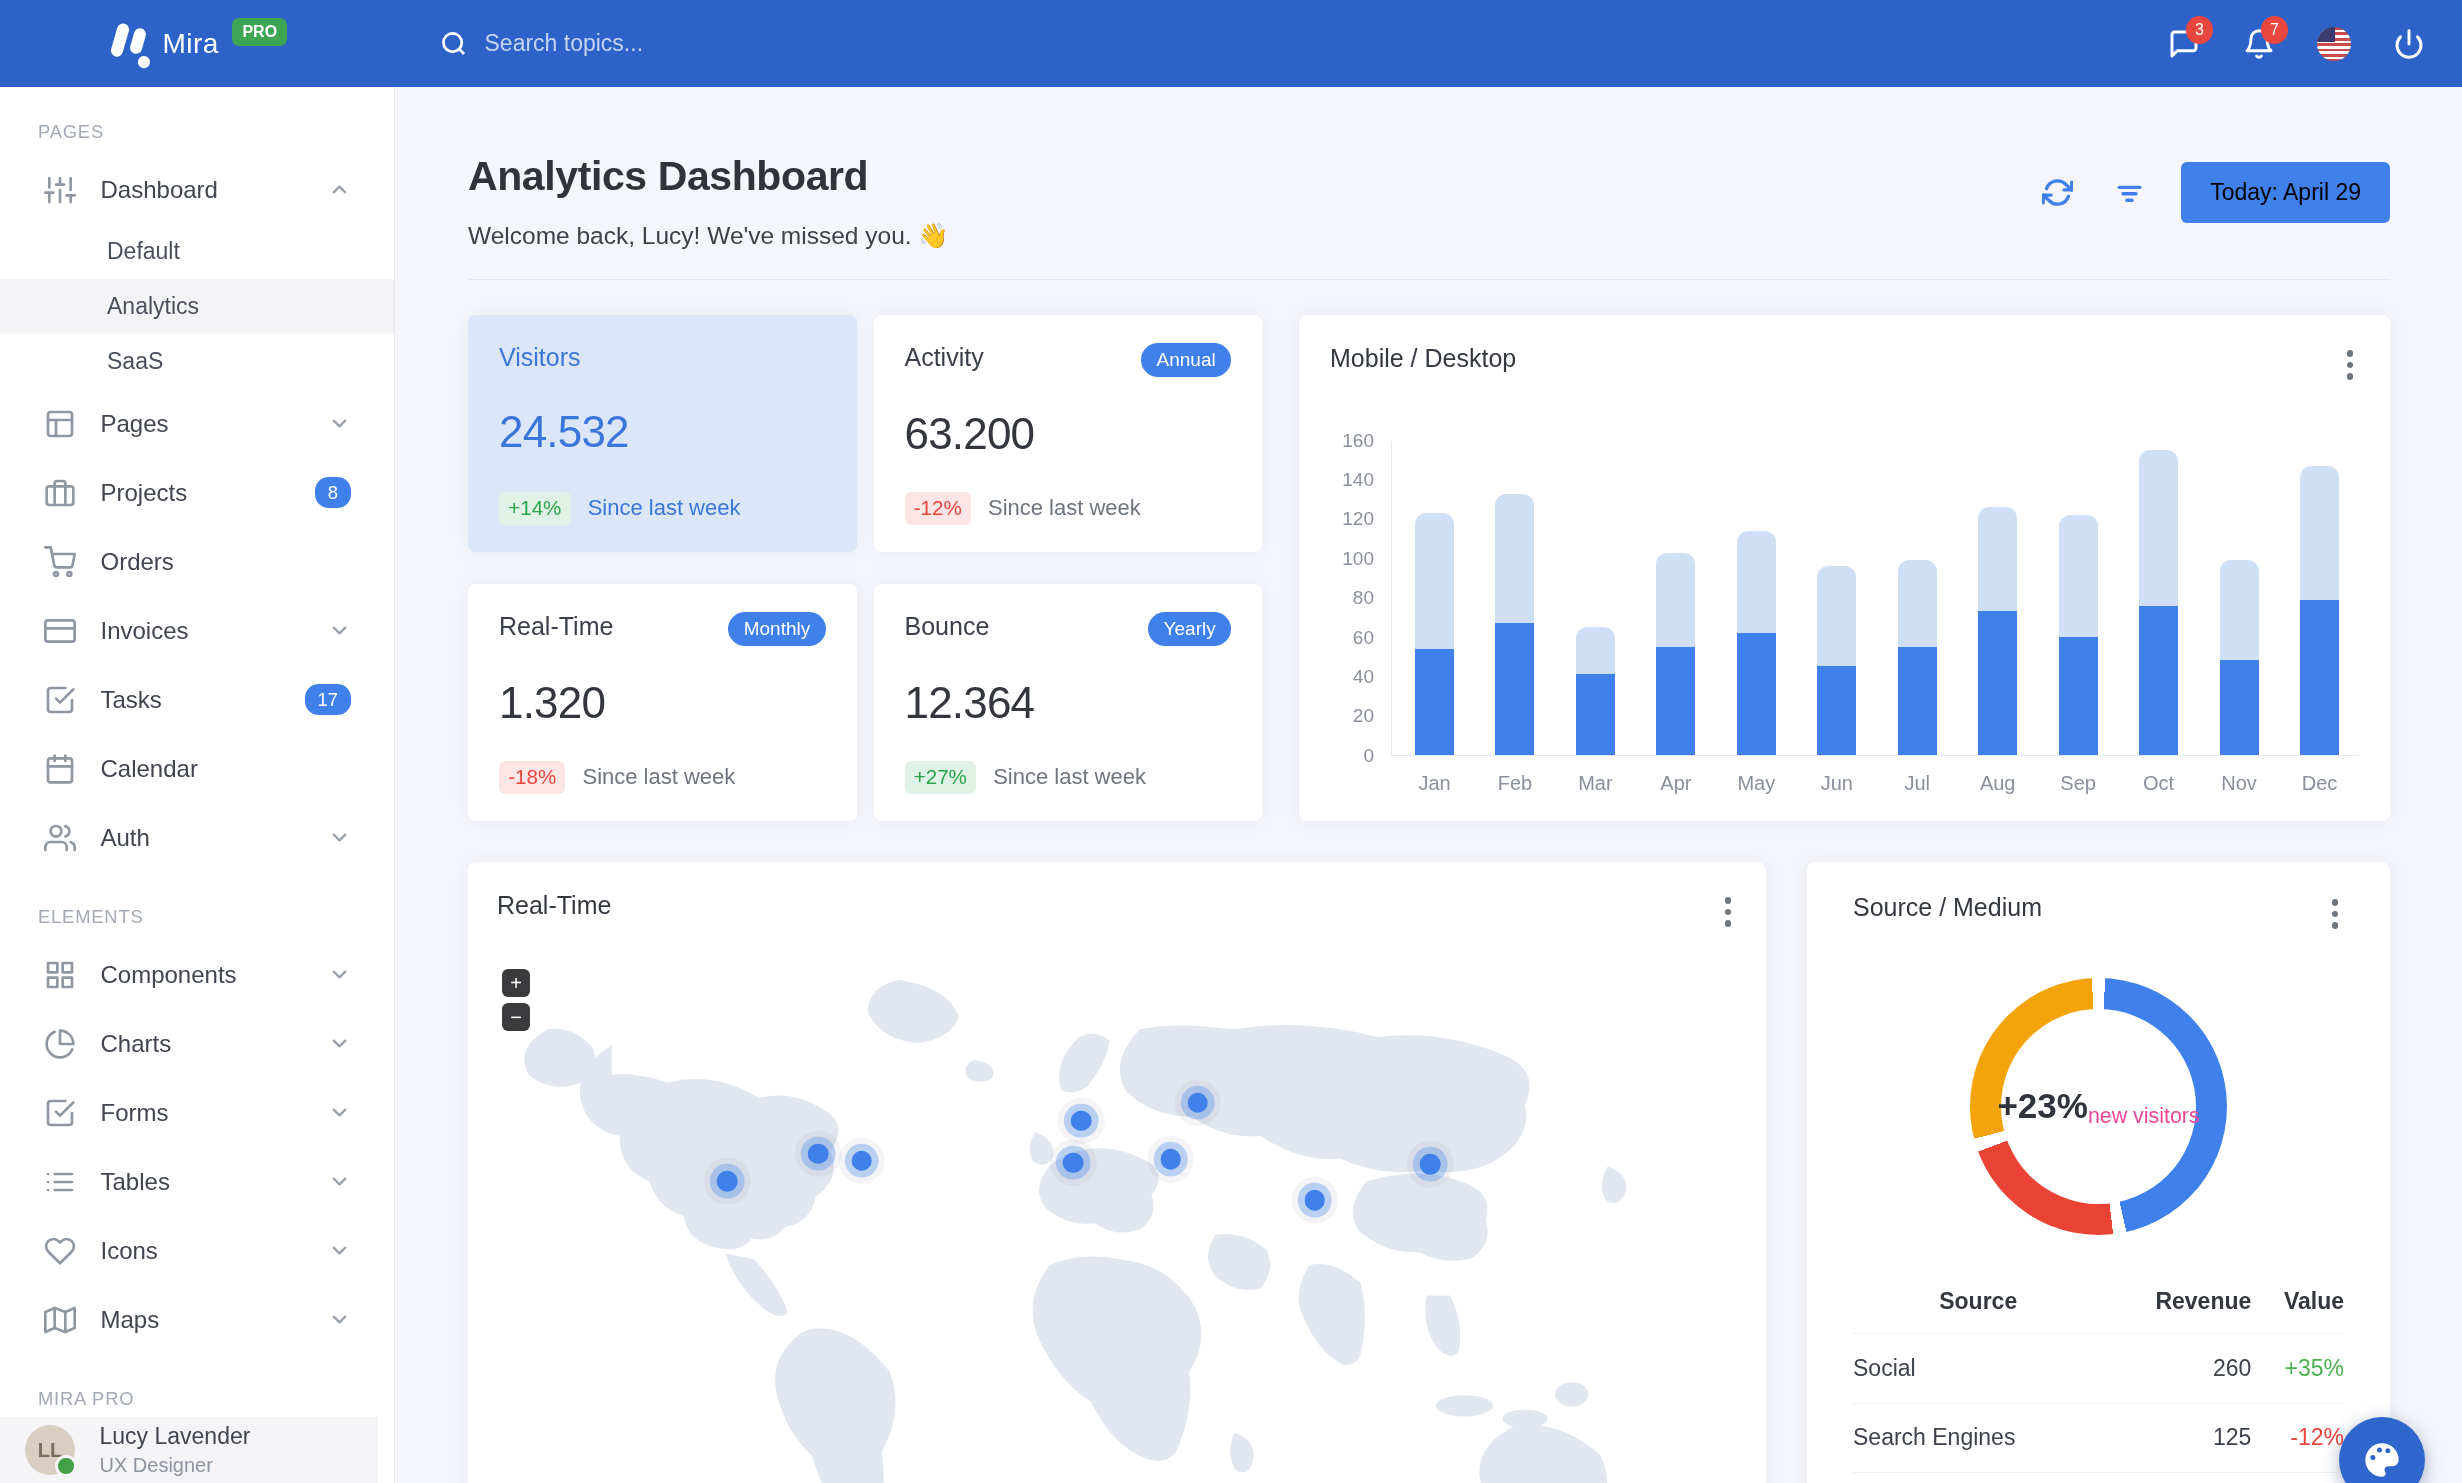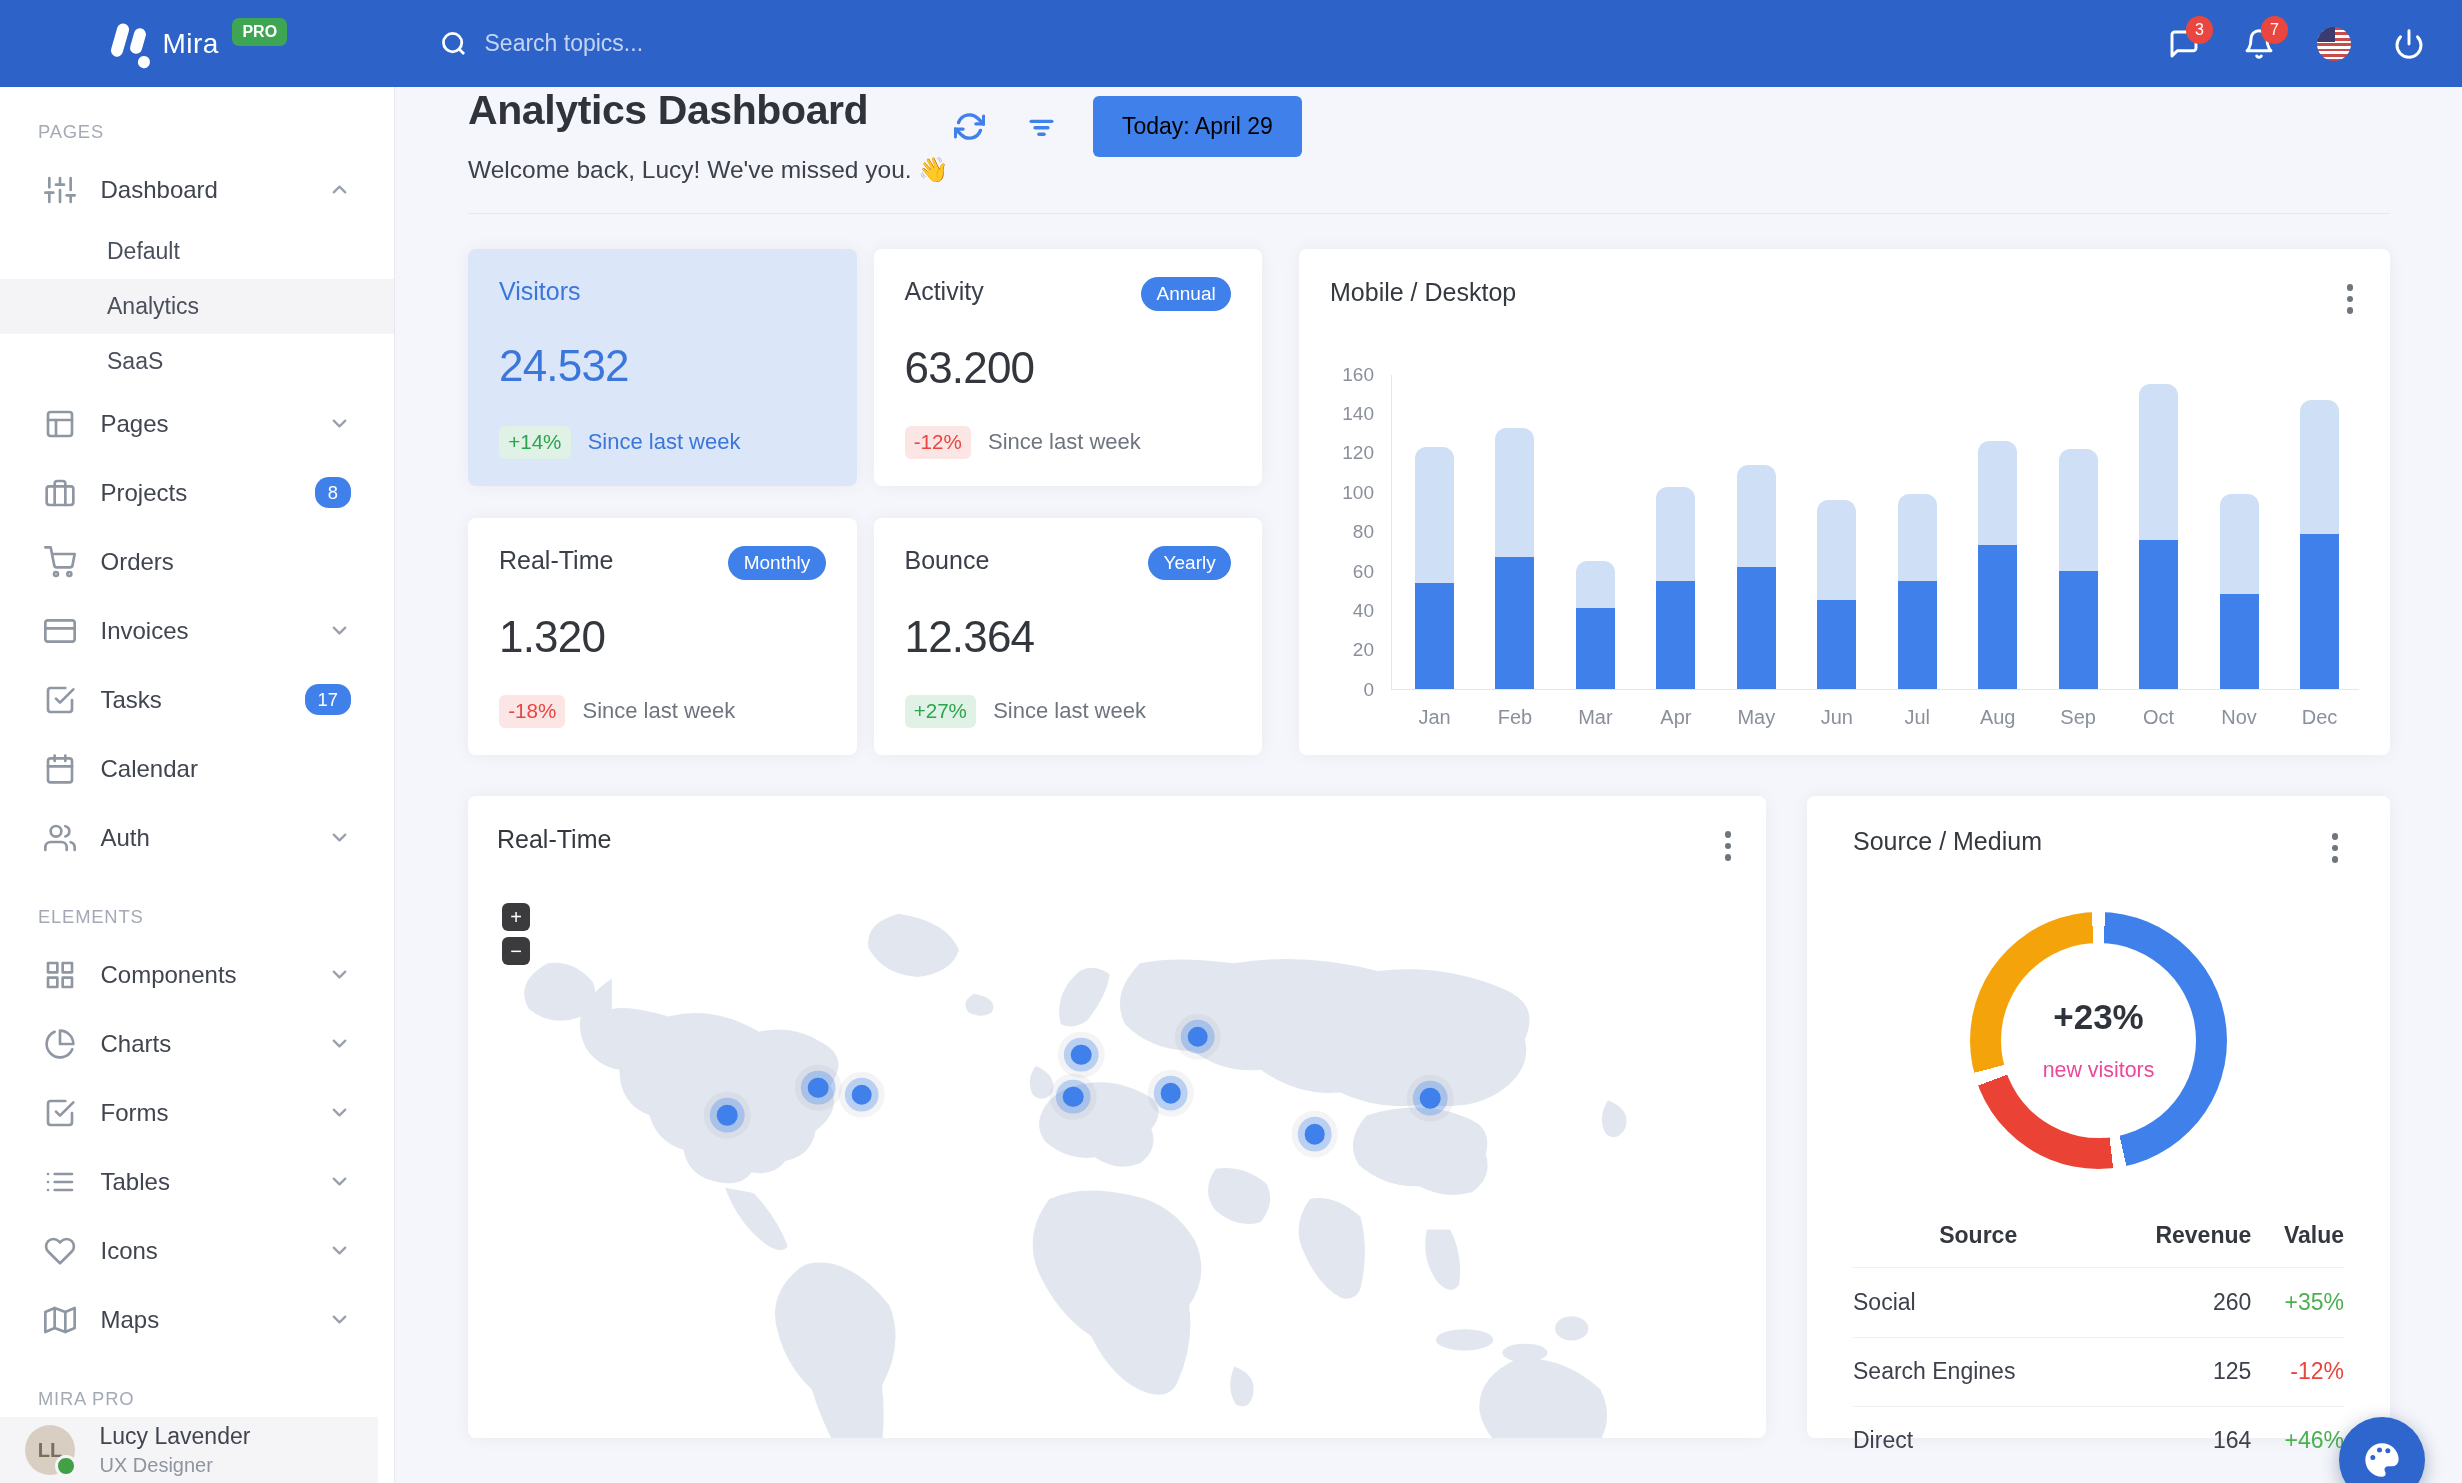--- a/index.html
+++ b/index.html
@@ -48,21 +48,21 @@
   .s-sub.active{background:#F4F4F6}
   .sidebar-user{position:absolute;left:0;right:16px;bottom:0;height:66px;background:#F5F5F7;display:flex;align-items:center;padding-left:25px}
   .avatar{width:50px;height:50px;border-radius:50%;background:#D9CEC2;color:#7A6E5F;font-size:20px;font-weight:700;display:flex;align-items:center;justify-content:center;position:relative;flex:none}
   .avatar::after{content:"";position:absolute;right:-1.5px;bottom:-1.5px;width:15.3px;height:15.3px;border-radius:50%;background:#43A047;border:3.1px solid #F5F5F7}
   .u-name{margin-left:24.5px}
   .u-name .n{font-size:23px;color:var(--sidebar_text)}
   .u-name .r{font-size:20px;color:#8E959F;margin-top:4.6px}
 
   
   main{position:absolute;top:87px;left:395px;right:0;bottom:0;padding:0 72px 0 73px;overflow:hidden}
-  .page-head{display:flex;justify-content:flex-start;align-items:flex-start;}
+  .page-head{display:flex;justify-content:space-between;align-items:flex-start;padding-top:66px}
   h1{font-size:41px;font-weight:700;color:#2F333B;letter-spacing:-0.4px}
   .subtitle{font-size:24.5px;color:#3C414B;margin-top:21.4px}
   .head-actions{display:flex;align-items:center;gap:31px;margin-top:9.2px}
   .icon-btn{width:41px;height:41px;display:flex;align-items:center;justify-content:center;cursor:pointer}
   .icon-btn svg{width:31px;height:31px;stroke:var(--primary);stroke-width:2.6;fill:none;stroke-linecap:round;stroke-linejoin:round}
   .today-btn{background:var(--primary);color:#000000;border:none;font-family:inherit;font-size:23px;padding:17px 29px;border-radius:6px;cursor:pointer}
   hr.divider{border:none;border-top:1.5px solid #E5E8ED;margin-top:29px}
 
   .grid-top{display:grid;grid-template-columns:794px 1fr;gap:37px;margin-top:35px}
   .stats{display:grid;grid-template-columns:1fr 1fr;grid-auto-rows:237px;gap:32px 17px}
@@ -106,21 +106,21 @@
   .map-area svg{width:100%;height:100%}
   .zoom-ctl{position:absolute;left:34px;top:107px;display:flex;flex-direction:column;gap:5.4px;z-index:5}
   .zoom-btn{width:28px;height:28px;background:#3B3B3D;color:#fff;border:none;border-radius:6.1px;font-size:20px;line-height:1;cursor:pointer;font-family:inherit}
   .marker{position:absolute;width:20.6px;height:20.6px;border-radius:50%;background:var(--primary);transform:translate(-50%,-50%);box-shadow:0 0 0 6.9px rgba(66,133,232,.32),0 0 0 13px rgba(110,120,140,.08)}
 
   
   .source-card{height:642px;padding:31px 46px;position:relative}
   .donut-wrap{width:257px;height:257px;margin:43px auto 0;position:relative}
   .donut{width:100%;height:100%;border-radius:50%}
   .donut::after{content:"";position:absolute;inset:31px;background:#fff;border-radius:50%}
-  .donut-center{position:absolute;inset:0;display:flex;flex-direction:column;align-items:center;justify-content:center;z-index:2}
+  .donut-center{position:absolute;inset:0;display:flex;flex-direction:row;align-items:center;justify-content:center;z-index:2}
   .donut-center .big{font-size:35px;font-weight:700;color:#2F333B}
   .donut-center .sub{font-size:21.4px;color:#ec4899;margin-top:21px}
   table.src{width:100%;border-collapse:collapse;margin-top:35px}
   table.src th{font-size:23px;font-weight:700;color:#33373E;text-align:right;padding:18.4px 0}
   table.src th:first-child{text-align:center}
   table.src td{font-size:23px;color:#3C414B;text-align:right;padding:20.6px 0;border-top:1.5px solid #EFF1F4}
   table.src td:first-child{text-align:left}
   table.src tr.hrow th{border:none}
   td.val.up{color:#4CAF50}
   td.val.down{color:var(--red)}

